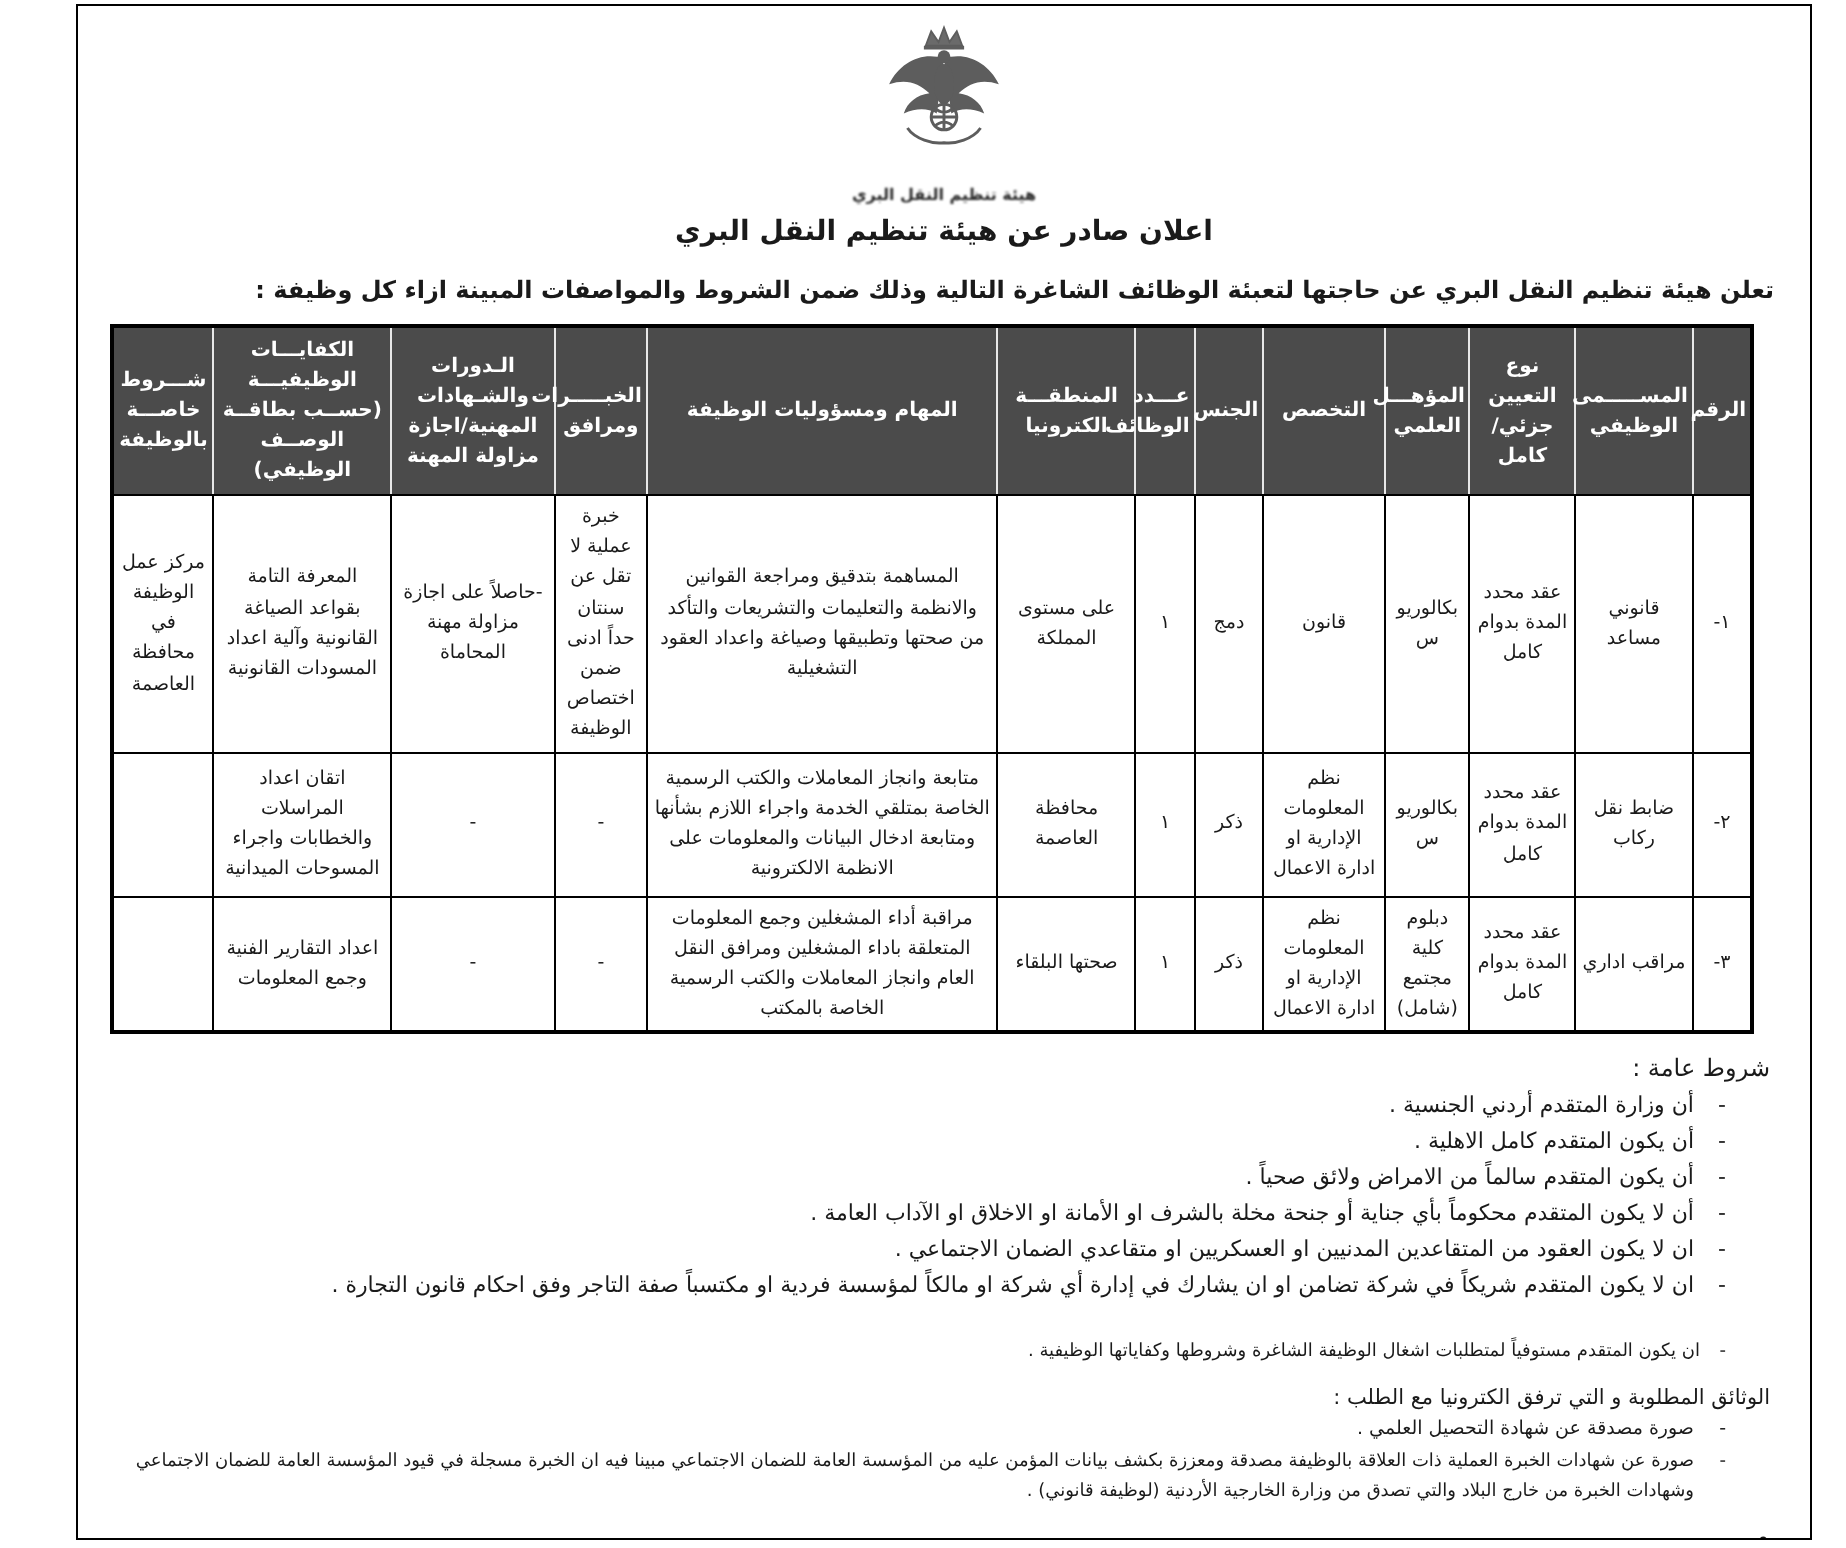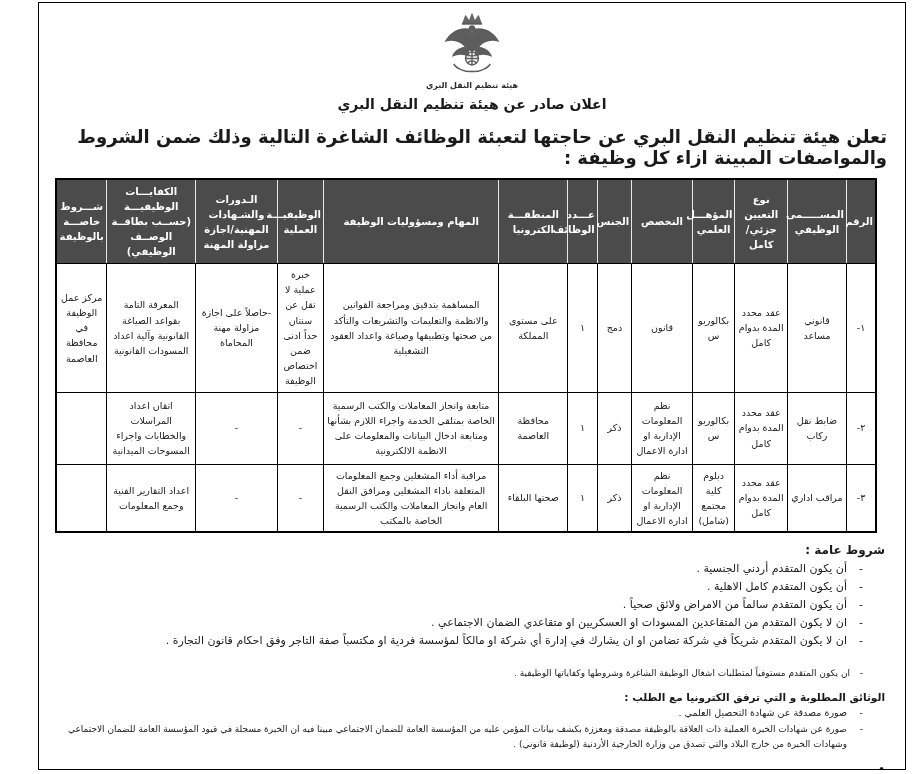--- a/index.html
+++ b/index.html
@@ -17,25 +17,25 @@
   .frame{
     position:absolute;top:2px;left:38px;width:868px;height:768px;
     border:1px solid var(--border);
     padding:8px 10px 6px 10px;overflow:hidden;
   }
   
   .doc-header{text-align:center;}
   .emblem{display:inline-block;line-height:0;}
   .calligraphy{
     font-size:8px;font-weight:bold;color:#2a2a2a;letter-spacing:-0.5px;
-    filter:blur(0.4px);margin-top:2px;
+    filter:blur(0.4px);margin-top:14px;
   }
   .doc-title{font-size:14px;font-weight:bold;margin-top:6px;}
   .doc-subtitle{
-    font-size:18px;font-weight:bold;text-align:right;margin:14px 8px 0 0;
+    font-size:12px;font-weight:bold;text-align:right;margin:14px 8px 0 0;
   }
   
   table.doc-table{
     width:822px;margin:10px 18px 0 auto;
     border-collapse:collapse;table-layout:fixed;
     border:2px solid var(--border);
   }
   .doc-table th{
     background:var(--table_header_bg);color:var(--table_header_text);
     font-size:10px;font-weight:bold;border:1px solid #e8e8e8;
@@ -45,21 +45,21 @@
   .doc-table td{
     border:1px solid var(--border);font-size:9.5px;line-height:1.6;
     text-align:center;vertical-align:middle;padding:3px 3px;
     word-wrap:break-word;
   }
   .doc-table tr.r1 td{height:103px;}
   .doc-table tr.r2 td{height:72px;}
   .doc-table tr.r3 td{height:68px;}
   
   .sec{margin:10px 10px 0 6px;}
-  .sec-heading{font-size:12px;font-weight:bold;}
+  .sec-heading{font-size:12px;font-weight:normal;}
   .sec-heading.small{font-size:10.5px;}
   ul.dash{list-style:none;margin:3px 22px 0 0;}
   ul.dash li{
     position:relative;padding-right:16px;font-size:11px;line-height:1.55;
     margin-bottom:1px;
   }
   ul.dash li::before{content:"-";position:absolute;right:0;top:0;}
   ul.dash li.tiny{font-size:9px;padding-right:13px;margin-top:18px;}
   ul.dash.docs li{font-size:9.5px;}
   ul.dash.docs li.long{font-size:9px;line-height:1.6;}
@@ -121,21 +121,21 @@
       <tr>
         <th>الرقم</th>
         <th>المســـــمى الوظيفي</th>
         <th>نوع التعيين جزئي/كامل</th>
         <th>المؤهـــل العلمي</th>
         <th>التخصص</th>
         <th>الجنس</th>
         <th>عـــدد الوظائف</th>
         <th>المنطقـــة الكترونيا</th>
         <th>المهام ومسؤوليات الوظيفة</th>
-        <th>الوظيفيـــة العملية</th>
+        <th>الخبـــــرات ومرافق</th>
         <th>الـدورات والشـهادات المهنية/اجازة مزاولة المهنة</th>
         <th>الكفايـــات الوظيفيـــة (حســب بطاقــة الوصــف الوظيفي)</th>
         <th>شـــروط خاصـــة بالوظيفة</th>
       </tr>
     </thead>
     <tbody>
       <tr class="r1">
         <td>١-</td>
         <td>قانوني مساعد</td>
         <td>عقد محدد المدة بدوام كامل</td>
@@ -179,24 +179,25 @@
         <td>-</td>
         <td>اعداد التقارير الفنية وجمع المعلومات</td>
         <td></td>
       </tr>
     </tbody>
   </table>
 
   <div class="sec">
     <div class="sec-heading">شروط عامة :</div>
     <ul class="dash">
-      <li>أن يكون المتقدم أردني الجنسية .</li>
+      <li>أن وزارة المتقدم أردني الجنسية .</li>
       <li>أن يكون المتقدم كامل الاهلية .</li>
       <li>أن يكون المتقدم سالماً من الامراض ولائق صحياً .</li>
-      <li>ان لا يكون المتقدم من المتقاعدين المسودات او العسكريين او متقاعدي الضمان الاجتماعي .</li>
+      <li>أن لا يكون المتقدم محكوماً بأي جناية أو جنحة مخلة بالشرف او الأمانة او الاخلاق او الآداب العامة .</li>
+      <li>ان لا يكون العقود من المتقاعدين المدنيين او العسكريين او متقاعدي الضمان الاجتماعي .</li>
       <li>ان لا يكون المتقدم شريكاً في شركة تضامن او ان يشارك في إدارة أي شركة او مالكاً لمؤسسة فردية او مكتسباً صفة التاجر وفق احكام قانون التجارة .</li>
       <li class="tiny">ان يكون المتقدم مستوفياً لمتطلبات اشغال الوظيفة الشاغرة وشروطها وكفاياتها الوظيفية .</li>
     </ul>
   </div>
 
   <div class="sec">
     <div class="sec-heading small">الوثائق المطلوبة و التي ترفق الكترونيا مع الطلب :</div>
     <ul class="dash docs">
       <li>صورة مصدقة عن شهادة التحصيل العلمي .</li>
       <li class="long">صورة عن شهادات الخبرة العملية ذات العلاقة بالوظيفة مصدقة ومعززة بكشف بيانات المؤمن عليه من المؤسسة العامة للضمان الاجتماعي مبينا فيه ان الخبرة مسجلة في قيود المؤسسة العامة للضمان الاجتماعي وشهادات الخبرة من خارج البلاد والتي تصدق من وزارة الخارجية الأردنية (لوظيفة قانوني) .</li>

